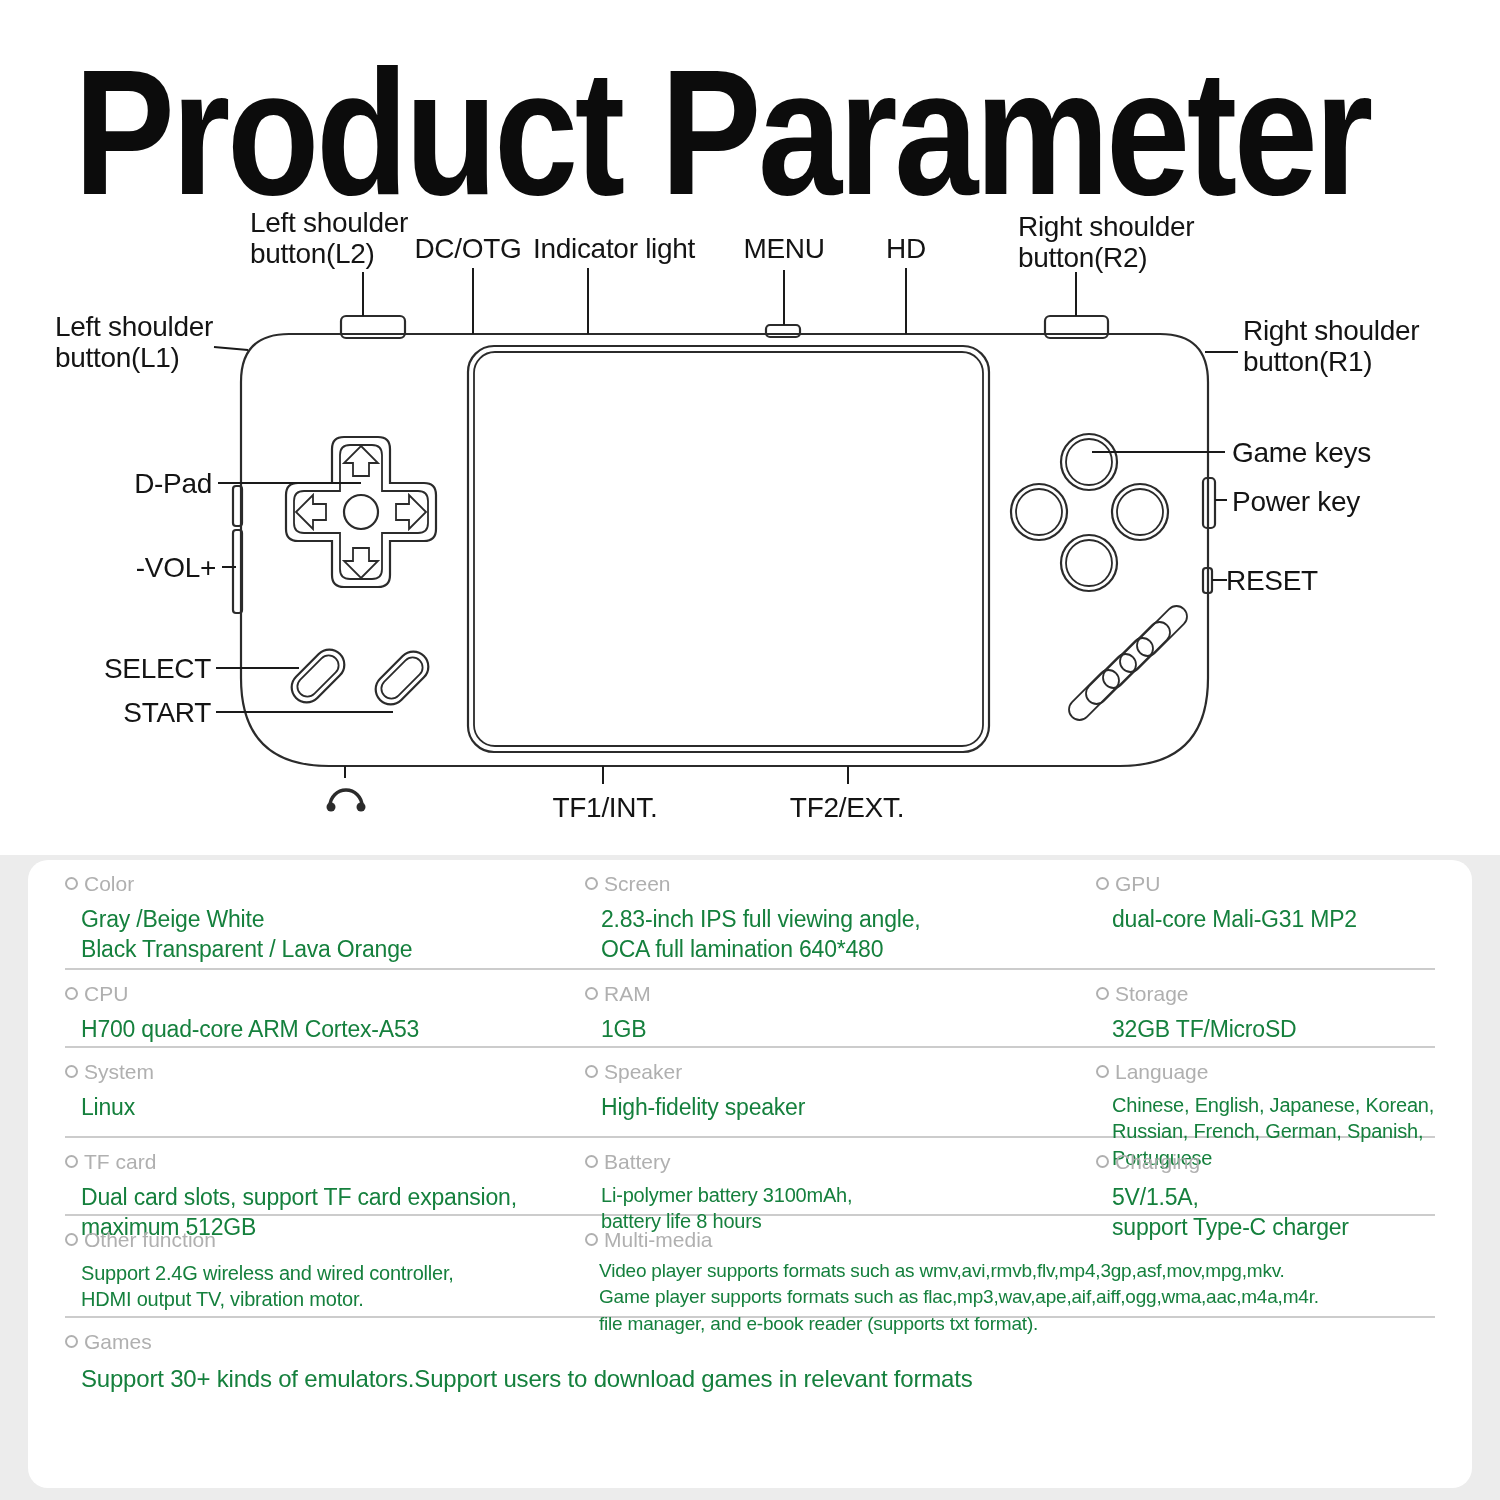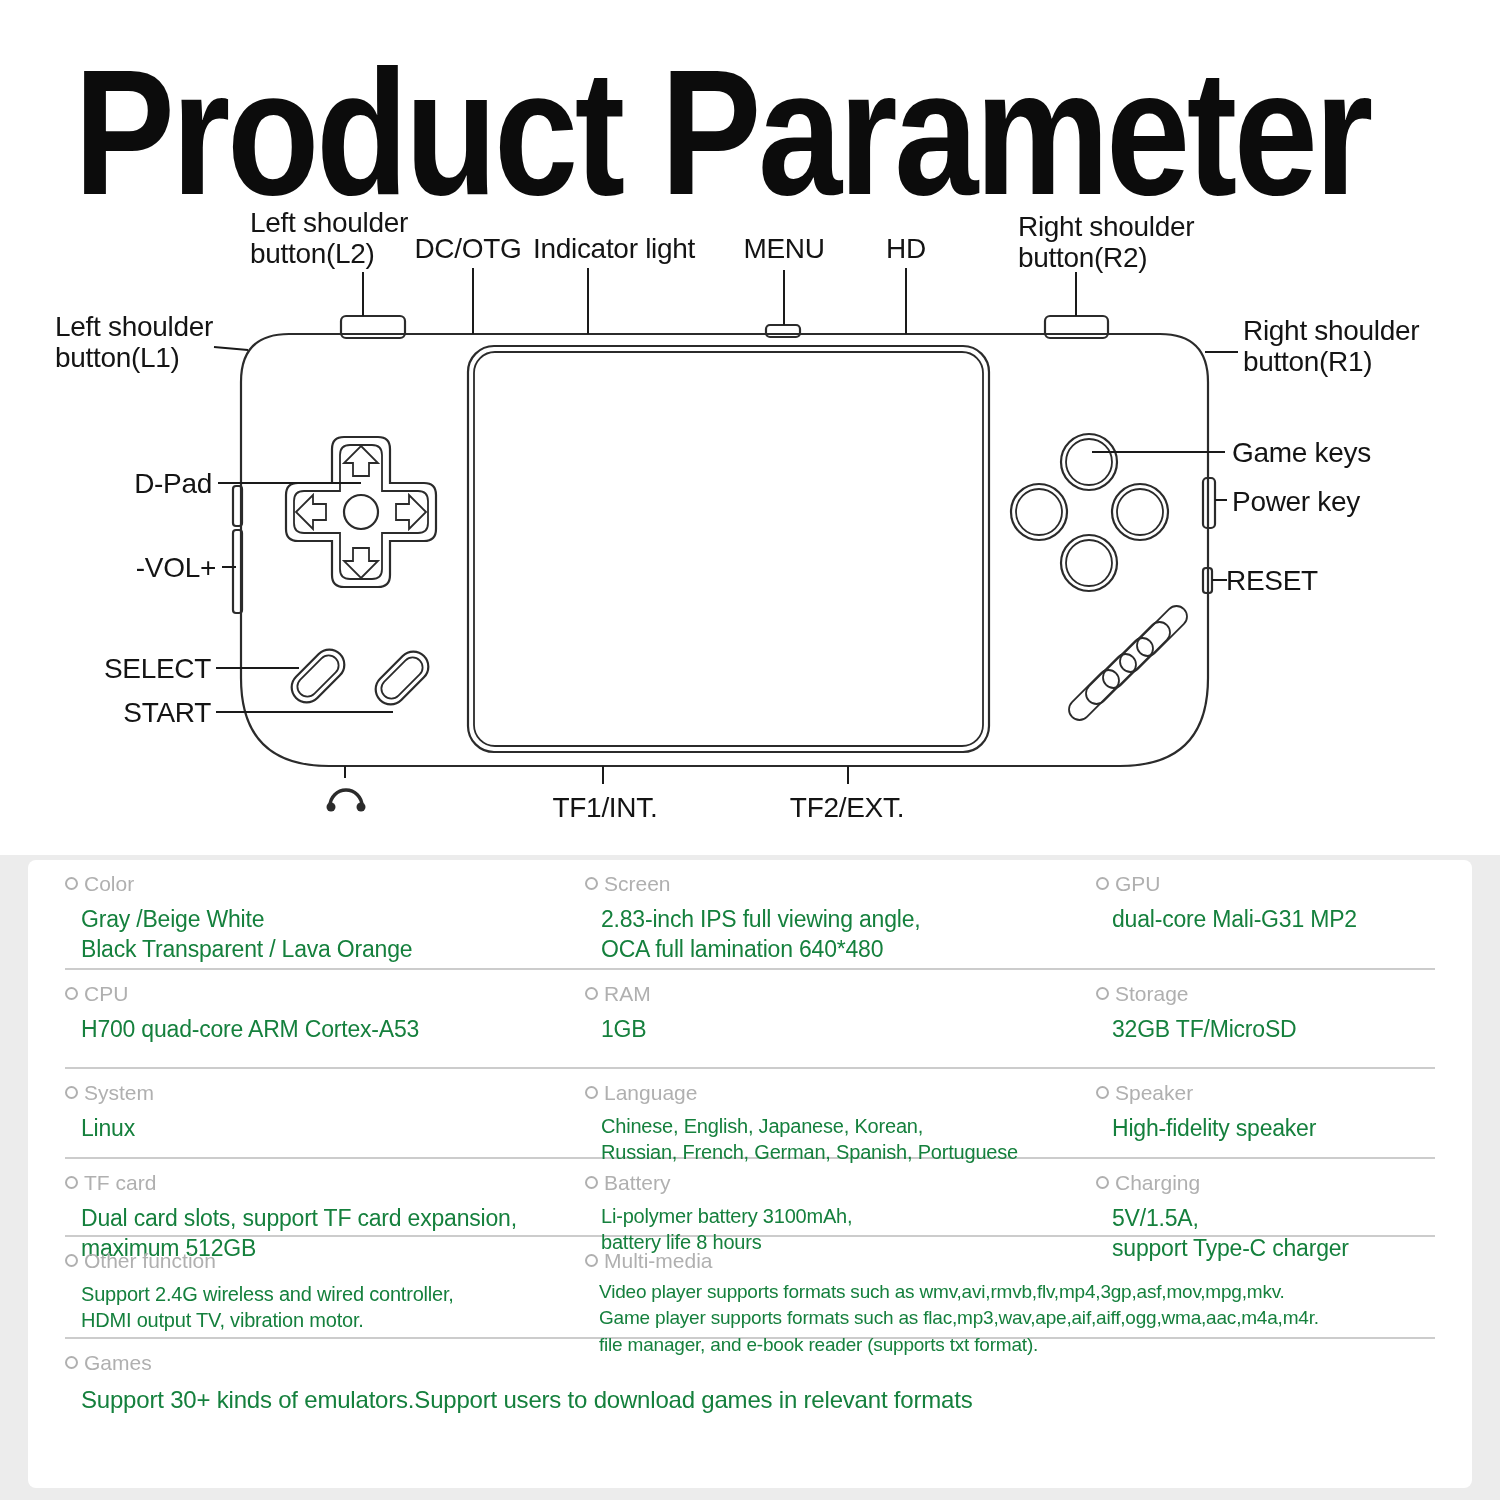--- a/index.html
+++ b/index.html
@@ -26,29 +26,29 @@
   }
   .diagram .thin{stroke-width:1.8;}
   .diagram .thick{stroke-width:3.5;}
   .diagram .fillDot{fill:#2b2b2b;stroke:none;}
   
   .spec-section{
     position:absolute;left:0;top:855px;width:1500px;height:645px;background:#ececec;
   }
   .spec-card{
     position:absolute;left:28px;top:5px;width:1444px;height:628px;
-    background:#ffffff;border-radius:8px;box-sizing:border-box;
+    background:#ffffff;border-radius:20px;box-sizing:border-box;
     padding:0 37px;
   }
   .spec-row{
     display:grid;grid-template-columns:520px 511px 1fr;
     box-sizing:border-box;border-bottom:2px solid #cccccc;
   }
   .spec-row.r1{height:110px;}
-  .spec-row.r2{height:99px;}
+  .spec-row.r2{height:78px;}
   .spec-row.r3{height:90px;}
   .spec-row.r4{height:78px;}
   .spec-row.r5{height:102px;grid-template-columns:520px 1fr;}
   .spec-row.r6{height:78px;grid-template-columns:1fr;border-bottom:none;}
   .cell{padding-top:12px;}
   .spec-label{
     display:flex;align-items:center;gap:6px;
     color:#b0b0b0;font-size:21px;line-height:1.1;
   }
   .ring{
@@ -241,34 +241,34 @@
             <span class="ring"></span>
             <span>System</span>
           </div>
         <div class="spec-value">
             <div>Linux</div>
           </div>
       </div>
       <div class="cell">
         <div class="spec-label">
             <span class="ring"></span>
+            <span>Speaker</span>
+          </div>
+        <div class="spec-value">
+            <div>High-fidelity speaker</div>
+          </div>
+      </div>
+      <div class="cell">
+        <div class="spec-label">
+            <span class="ring"></span>
             <span>Language</span>
           </div>
         <div class="spec-value small">
             <div>Chinese, English, Japanese, Korean,</div>
             <div>Russian, French, German, Spanish, Portuguese</div>
-          </div>
-      </div>
-      <div class="cell">
-        <div class="spec-label">
-            <span class="ring"></span>
-            <span>Speaker</span>
-          </div>
-        <div class="spec-value">
-            <div>High-fidelity speaker</div>
           </div>
       </div>
     </div>
 
     <div class="spec-row r4">
       <div class="cell">
         <div class="spec-label">
             <span class="ring"></span>
             <span>TF card</span>
           </div>

